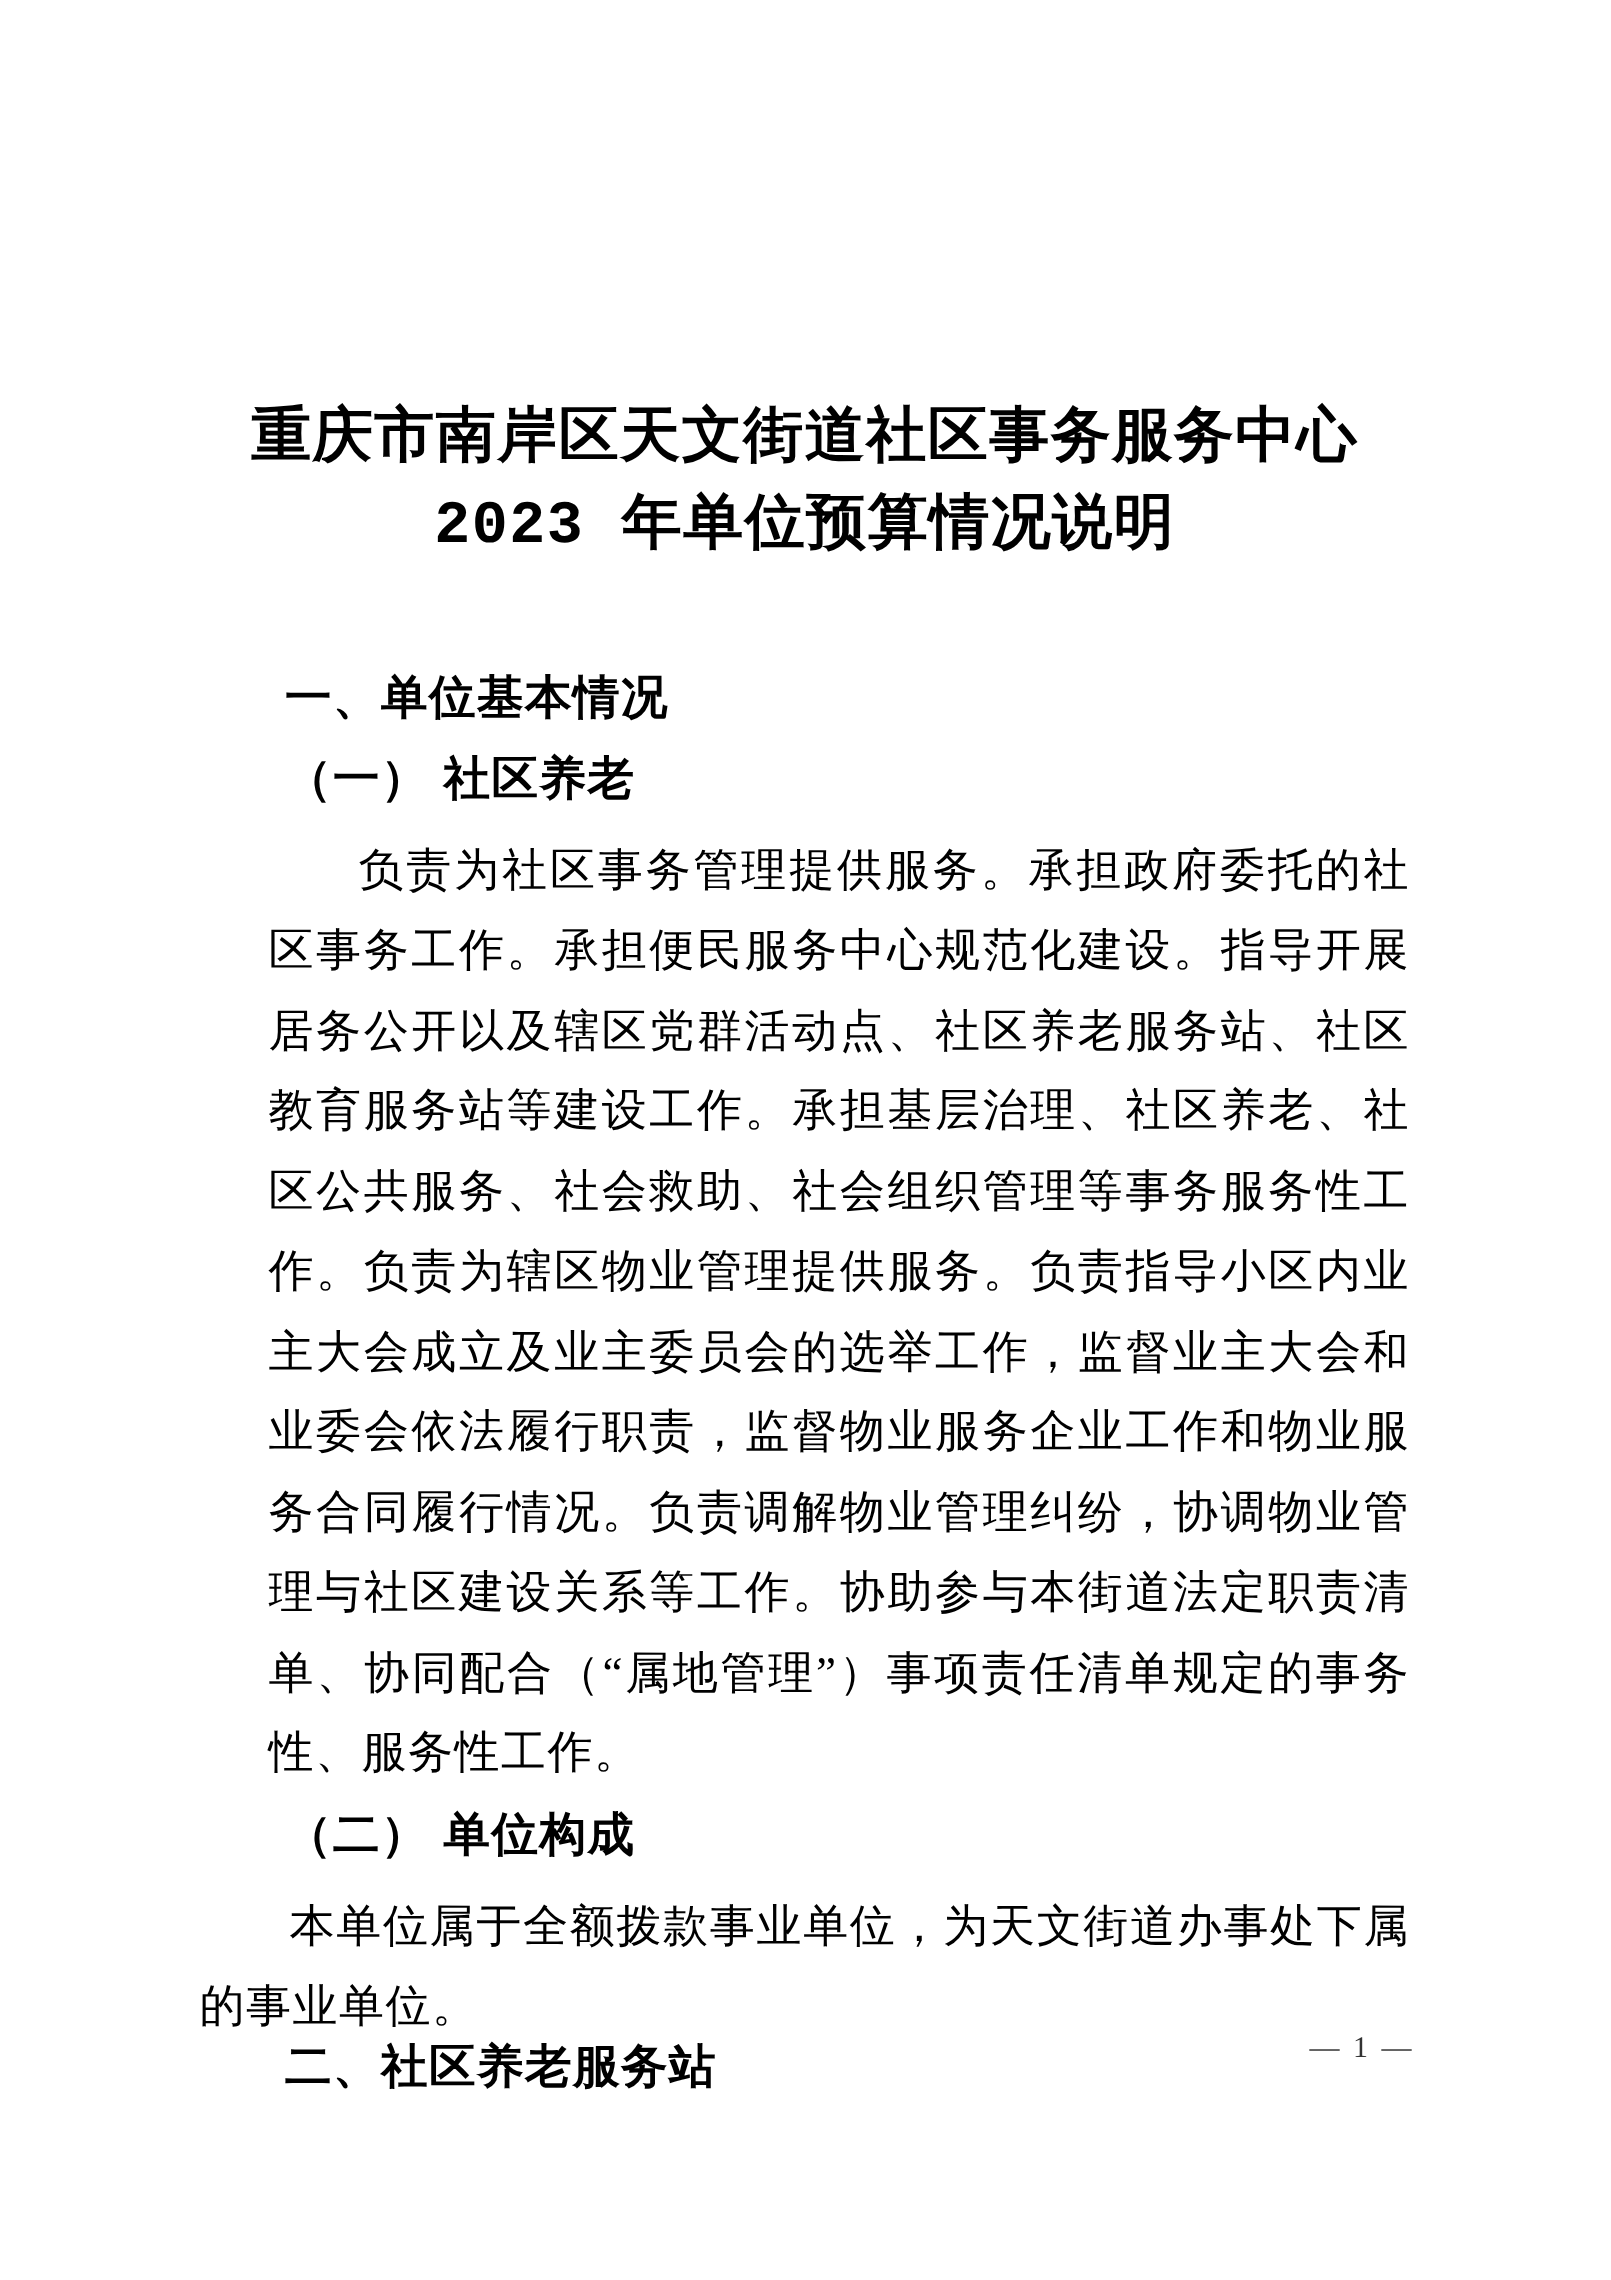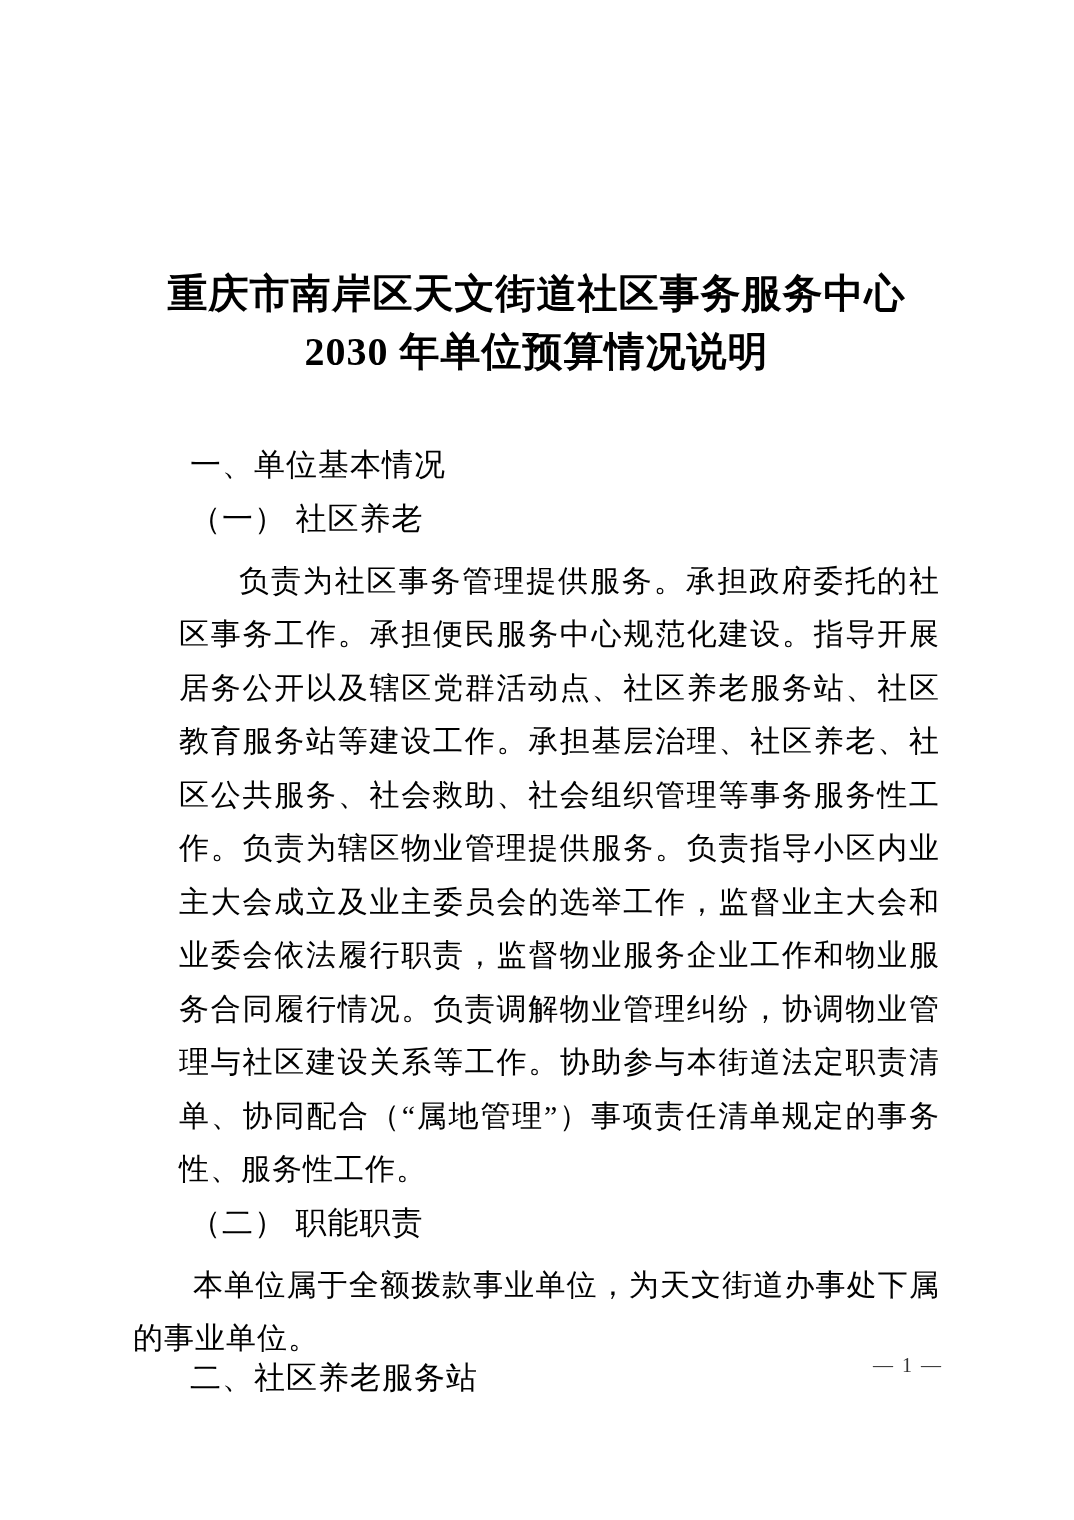--- a/index.html
+++ b/index.html
@@ -14,30 +14,30 @@
     margin: 0 auto;
     background: #ffffff;
     color: #000000;
     box-sizing: border-box;
     padding: 238px 134px 0 133px;
     overflow: hidden;
     font-family: "Liberation Serif", serif;
   }
   .doc-title {
     text-align: center;
-    font-family: Liberation Serif, serif;
+    font-family: Liberation Mono, monospace;
     font-weight: bold;
     font-size: 40px;
     line-height: 58px;
     letter-spacing: 1px;
   }
   .title-line { display: block; }
   .heading {
     font-family: "Liberation Sans", sans-serif;
-    font-weight: normal;
+    font-weight: bold;
     font-size: 31px;
     line-height: 54px;
     padding-left: 57px;
     margin: 0;
     letter-spacing: 1px;
   }
   .heading.h-major-1 { margin-top: 57px; }
   .heading.h-minor-2 { margin-top: 0; }
   .heading.h-major-2 { margin-top: -14px; }
   .body-para {
@@ -68,30 +68,30 @@
     color: #333333;
   }
 </style>
 </head>
 <body>
 
 <div class="page">
 
   <h1 class="doc-title">
     <span class="title-line">重庆市南岸区天文街道社区事务服务中心</span>
-    <span class="title-line">2030 年单位预算情况说明</span>
+    <span class="title-line">2023 年单位预算情况说明</span>
   </h1>
 
   <h2 class="heading h-major-1">一、单位基本情况</h2>
 
   <h3 class="heading h-minor-1">（一） 社区养老</h3>
 
   <p class="body-para p-first">负责为社区事务管理提供服务。承担政府委托的社区事务工作。承担便民服务中心规范化建设。指导开展居务公开以及辖区党群活动点、社区养老服务站、社区教育服务站等建设工作。承担基层治理、社区养老、社区公共服务、社会救助、社会组织管理等事务服务性工作。负责为辖区物业管理提供服务。负责指导小区内业主大会成立及业主委员会的选举工作，监督业主大会和业委会依法履行职责，监督物业服务企业工作和物业服务合同履行情况。负责调解物业管理纠纷，协调物业管理与社区建设关系等工作。协助参与本街道法定职责清单、协同配合（“属地管理”）事项责任清单规定的事务性、服务性工作。</p>
 
-  <h3 class="heading h-minor-2">（二） 职能职责</h3>
+  <h3 class="heading h-minor-2">（二） 单位构成</h3>
 
   <p class="body-para p-constitution">本单位属于全额拨款事业单位，为天文街道办事处下属的事业单位。</p>
 
   <h2 class="heading h-major-2">二、社区养老服务站</h2>
 
 
   <div class="page-footer">— 1 —</div>
 
 </div>
 

